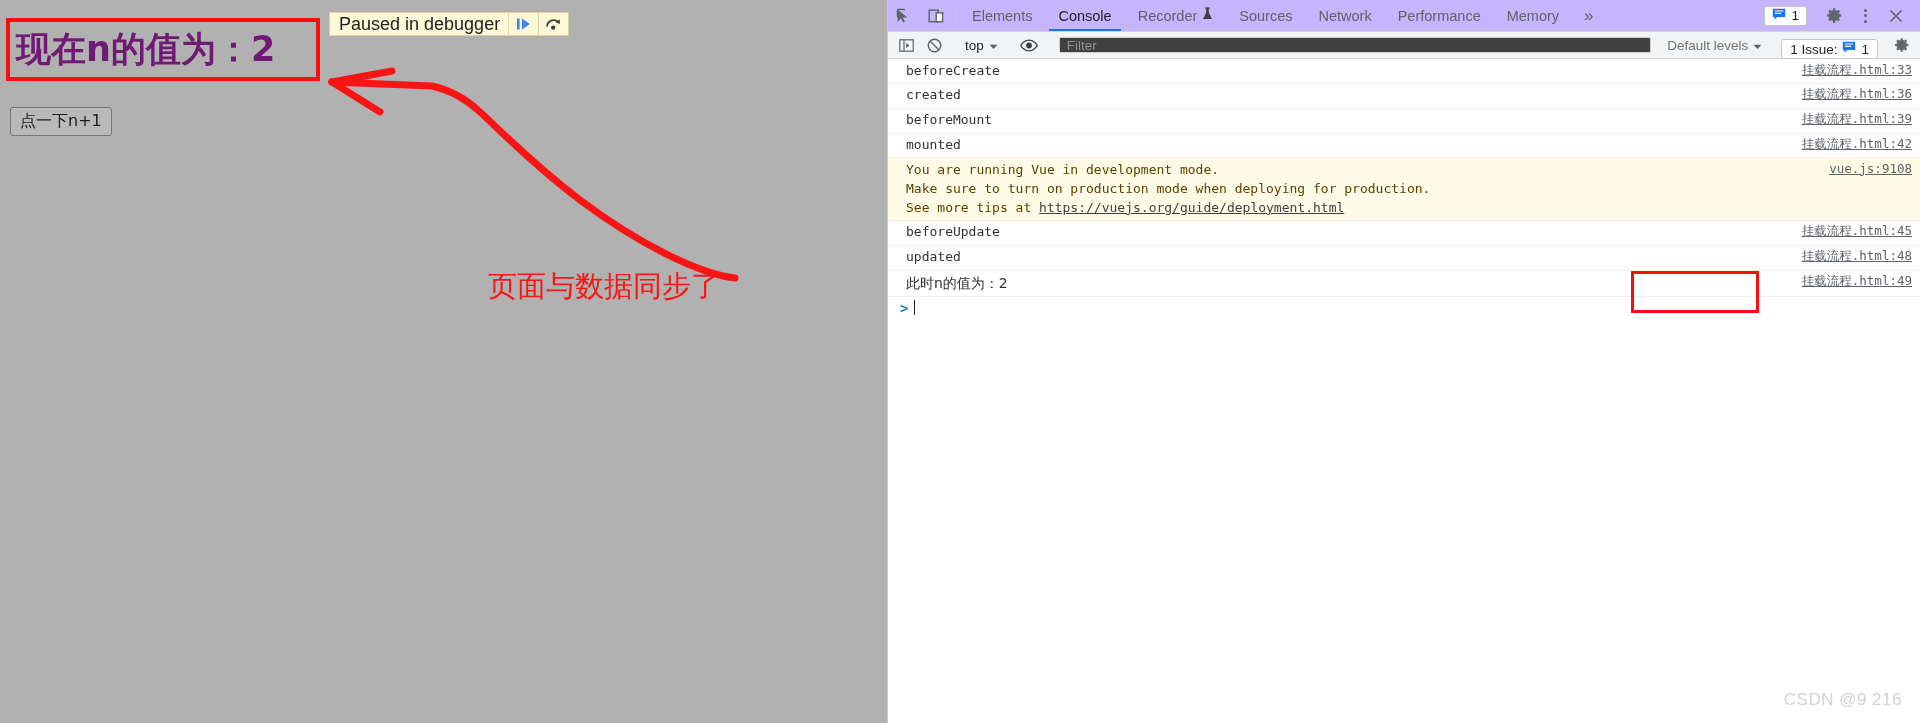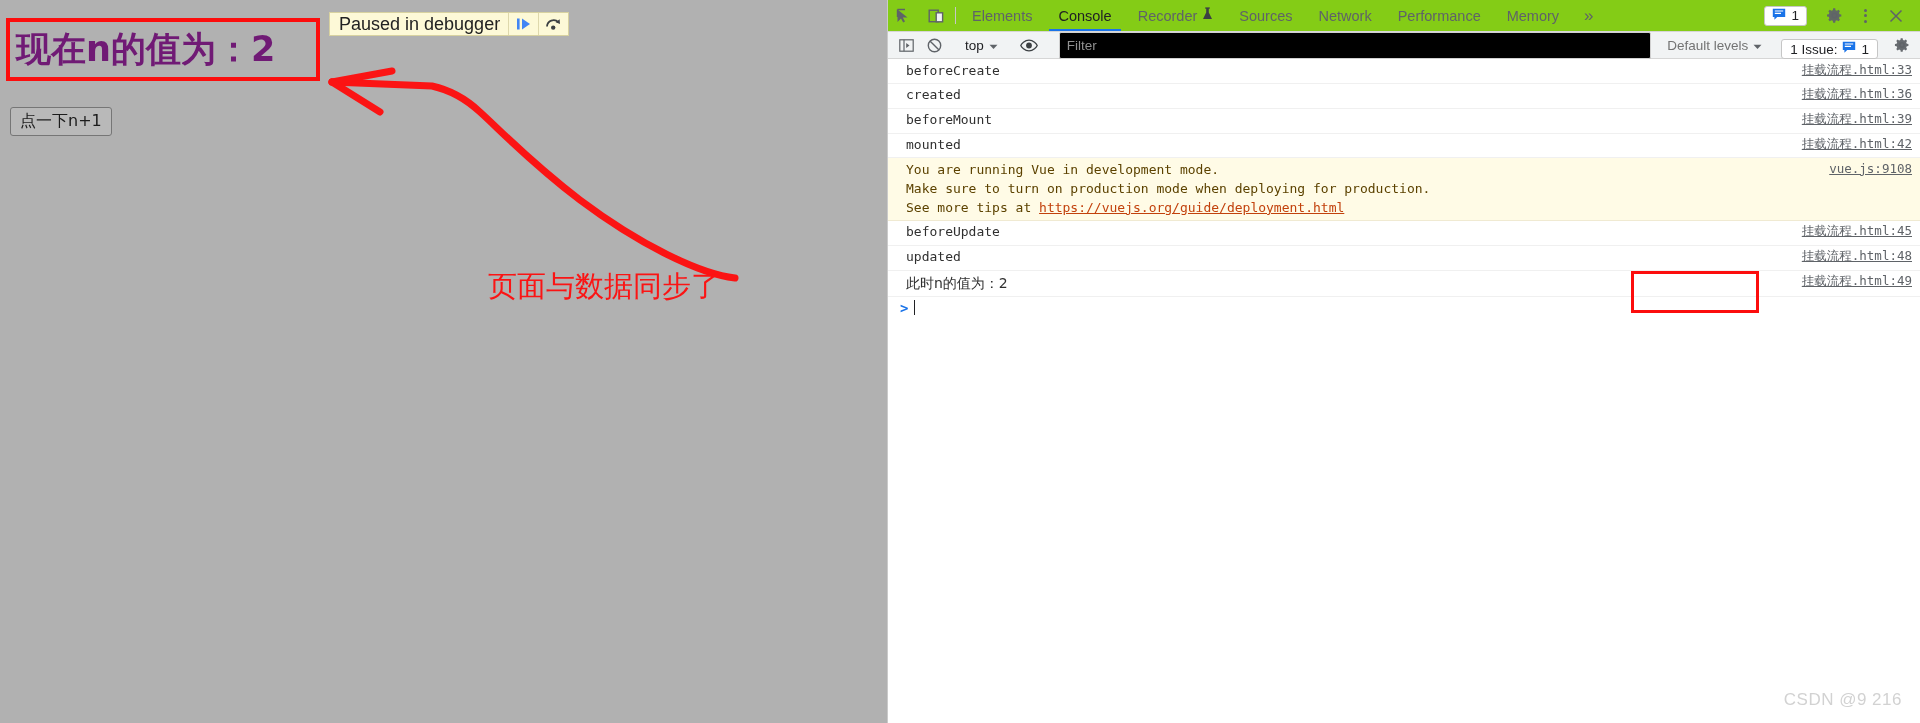--- a/index.html
+++ b/index.html
@@ -101,21 +101,21 @@
     border-left: 1px solid #cacaca;
     font-size: 13.5px;
     color: #202124;
     display: flex; flex-direction: column;
   }
 
   
   #tabstrip {
     height: 32px; flex: none;
     display: flex; align-items: stretch;
-    background: #84cc16;
+    background: #c4b5fd;
     border-bottom: 1px solid #d6d6d6;
     position: relative;
   }
   .tb-icon {
     width: 32px;
     display: flex; align-items: center; justify-content: center;
   }
   .vdiv {
     width: 1px; margin: 7px 3px;
     background: #c7c7c7; flex: none;
@@ -171,23 +171,23 @@
   .ct-icon {
     width: 26px; height: 23px;
     display: flex; align-items: center; justify-content: center;
   }
   #context-select {
     display: flex; align-items: center; gap: 5px;
     padding: 0 7px; font-size: 13.5px; color: #202124;
   }
   #filter-input {
     flex: 1;
-    height: 27px;
+    height: 16px;
     margin: 0 6px;
-    background: #000000;
+    background: #404040;
     border: 1px solid #d0d0d0;
     border-radius: 2px;
     display: flex; align-items: center;
     padding: 0 7px;
     color: #919191;
     font-size: 13.5px;
   }
   #levels-select {
     display: flex; align-items: center; gap: 5px;
     padding: 0 8px; font-size: 13.5px; color: #737373;
@@ -230,21 +230,21 @@
     font-size: 14px;
   }
   .log-src {
     flex: none;
     margin-left: 14px;
     color: #5f6368;
     text-decoration: underline;
     white-space: nowrap;
     font-size: 12.5px;
   }
-  .inline-link { color: #c2410c; text-decoration: underline; margin-top: 8px; }
+  .inline-link { color: #404040; text-decoration: underline; margin-top: 8px; }
 
   #prompt-row {
     display: flex; align-items: center;
     padding: 3px 8px 3px 12px;
     min-height: 20px;
   }
   #prompt-caret { color: #1a73e8; font-size: 14px; margin-right: 6px; font-weight: bold; }
   #prompt-cursor {
     width: 1px; height: 15px; background: #202124;
     display: inline-block;

